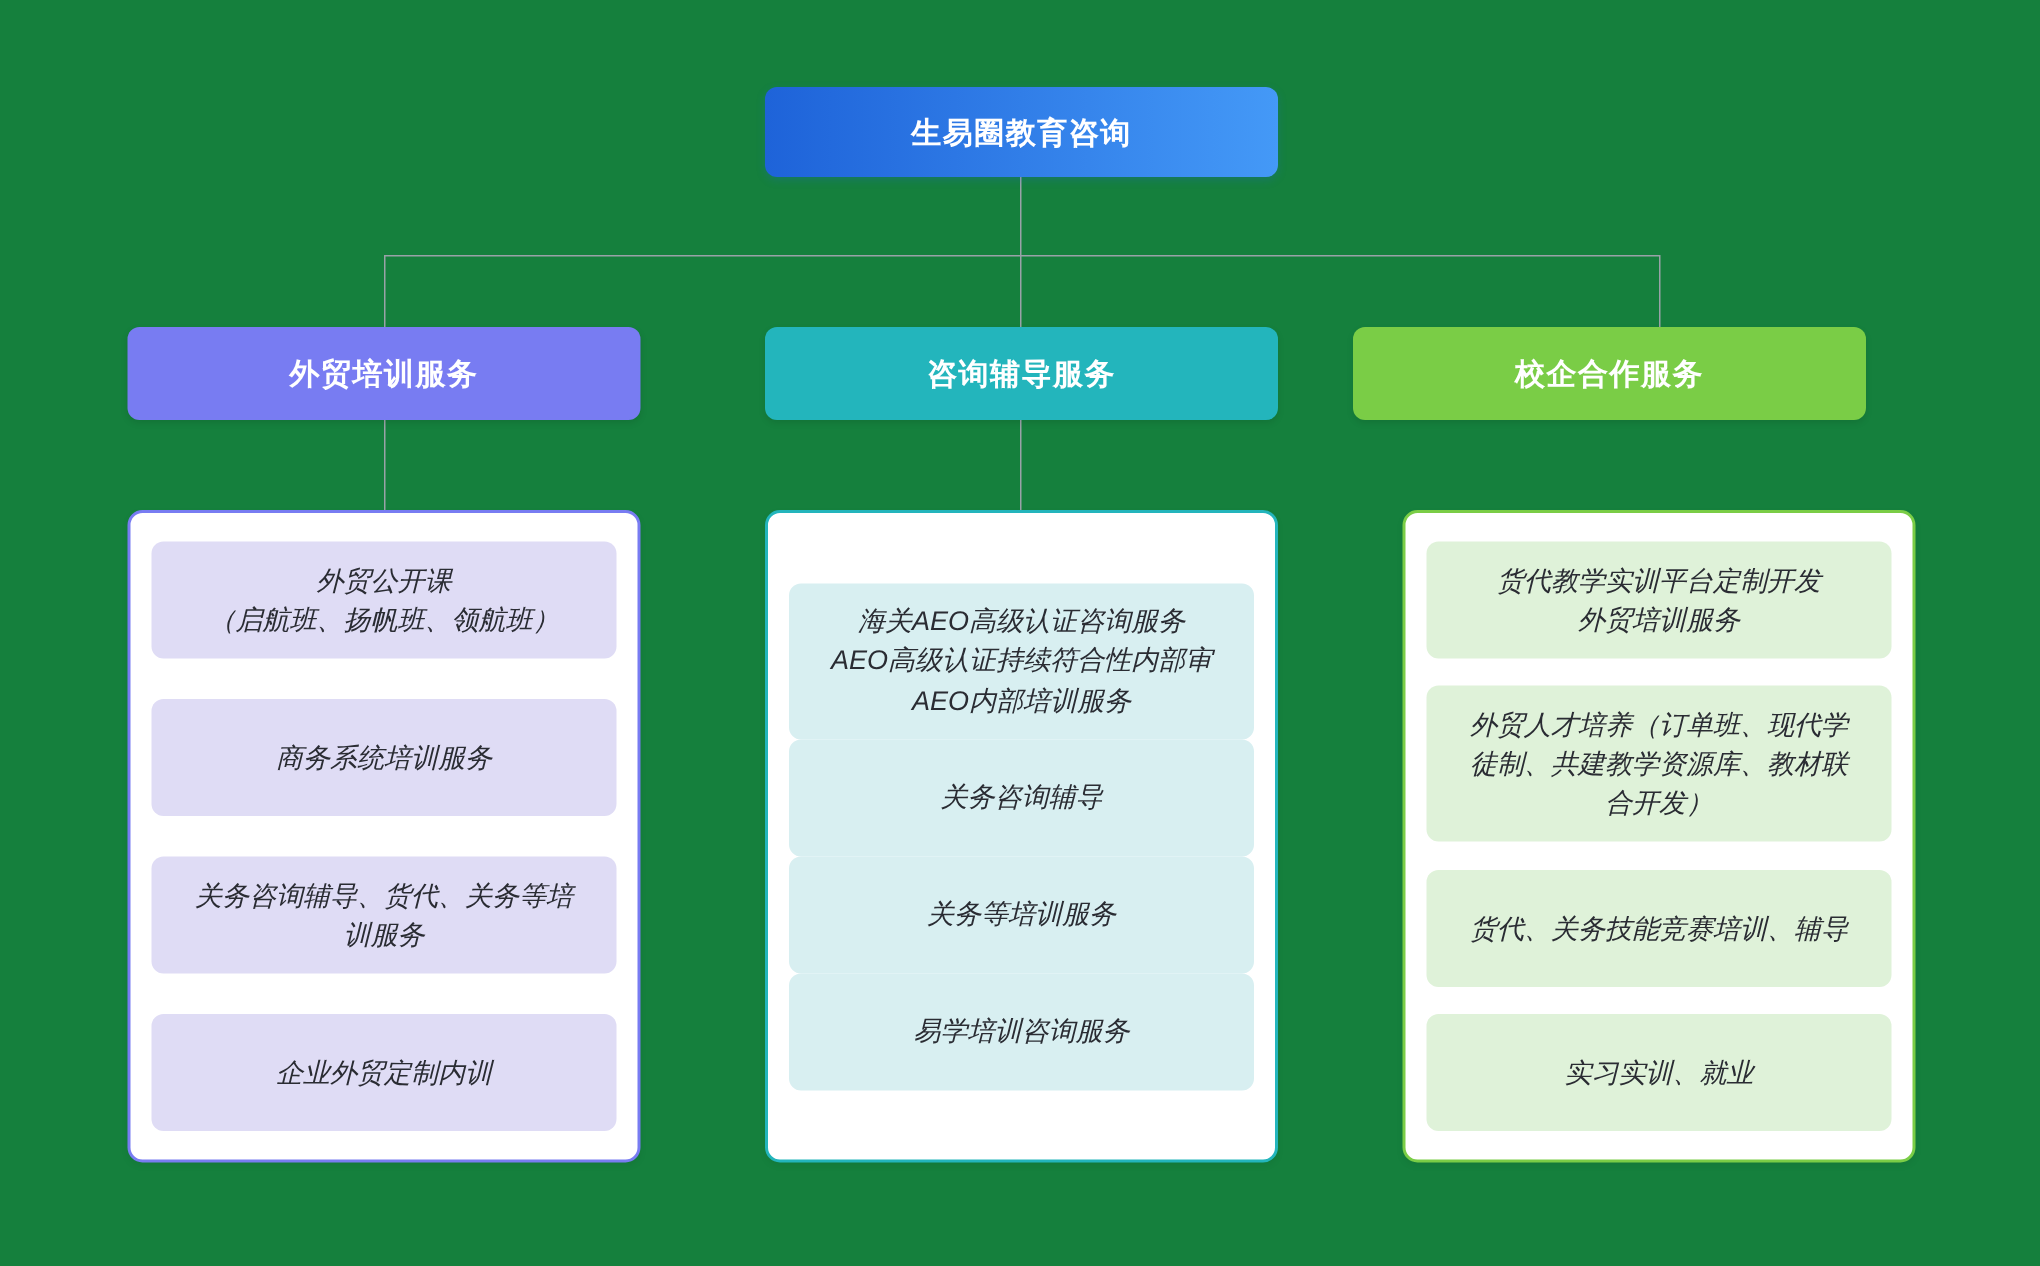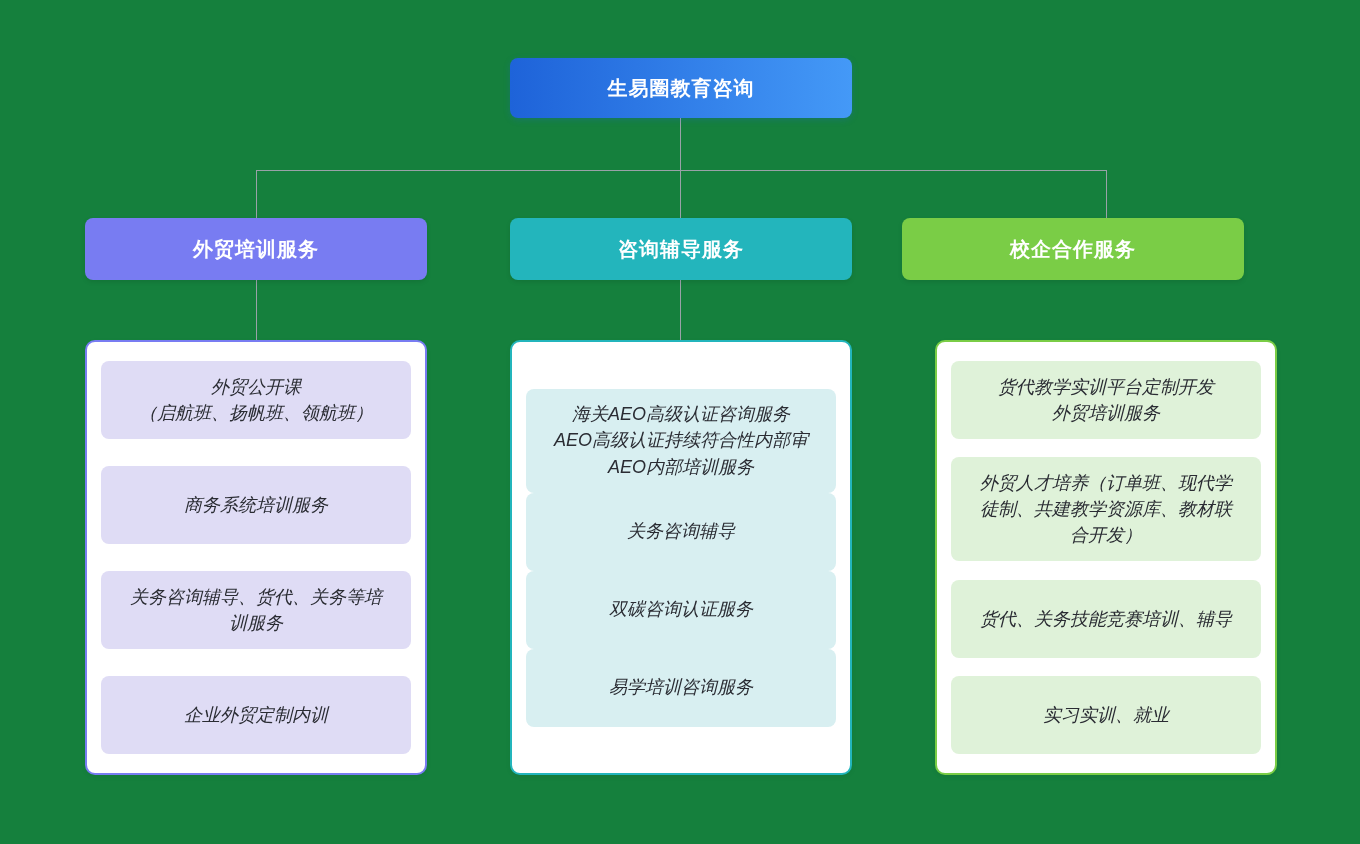--- a/index.html
+++ b/index.html
@@ -135,21 +135,21 @@
     <div class="card" style="background: rgb(223, 220, 245);">商务系统培训服务</div>
     <div class="card" style="background: rgb(223, 220, 245);">关务咨询辅导、货代、关务等培训服务</div>
     <div class="card" style="background: rgb(223, 220, 245);">企业外贸定制内训</div>
   </div>
 
   <div class="branch-container" id="branch-container-1" style="border-color: rgb(35, 181, 188);">
     <div class="card tall" style="background: rgb(216, 239, 241);">海关AEO高级认证咨询服务
 AEO高级认证持续符合性内部审
 AEO内部培训服务</div>
     <div class="card" style="background: rgb(216, 239, 241);">关务咨询辅导</div>
-    <div class="card" style="background: rgb(216, 239, 241);">双碳咨询认证服务</div>
+    <div class="card" style="background: rgb(216, 239, 241);">关务等培训服务</div>
     <div class="card" style="background: rgb(216, 239, 241);">易学培训咨询服务</div>
   </div>
 
   <div class="branch-container" id="branch-container-2" style="border-color: rgb(122, 205, 70);">
     <div class="card" style="background: rgb(223, 242, 217);">货代教学实训平台定制开发
 外贸培训服务</div>
     <div class="card tall" style="background: rgb(223, 242, 217);">外贸人才培养（订单班、现代学徒制、共建教学资源库、教材联合开发）</div>
     <div class="card" style="background: rgb(223, 242, 217);">货代、关务技能竞赛培训、辅导</div>
     <div class="card" style="background: rgb(223, 242, 217);">实习实训、就业</div>
   </div>

